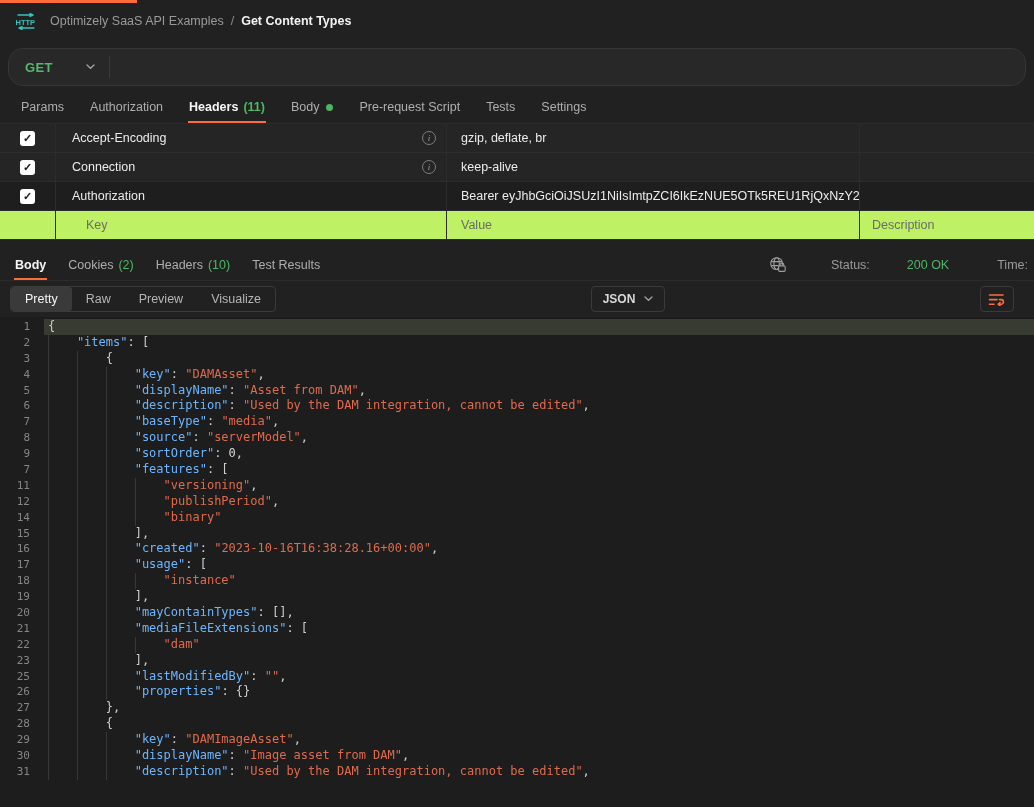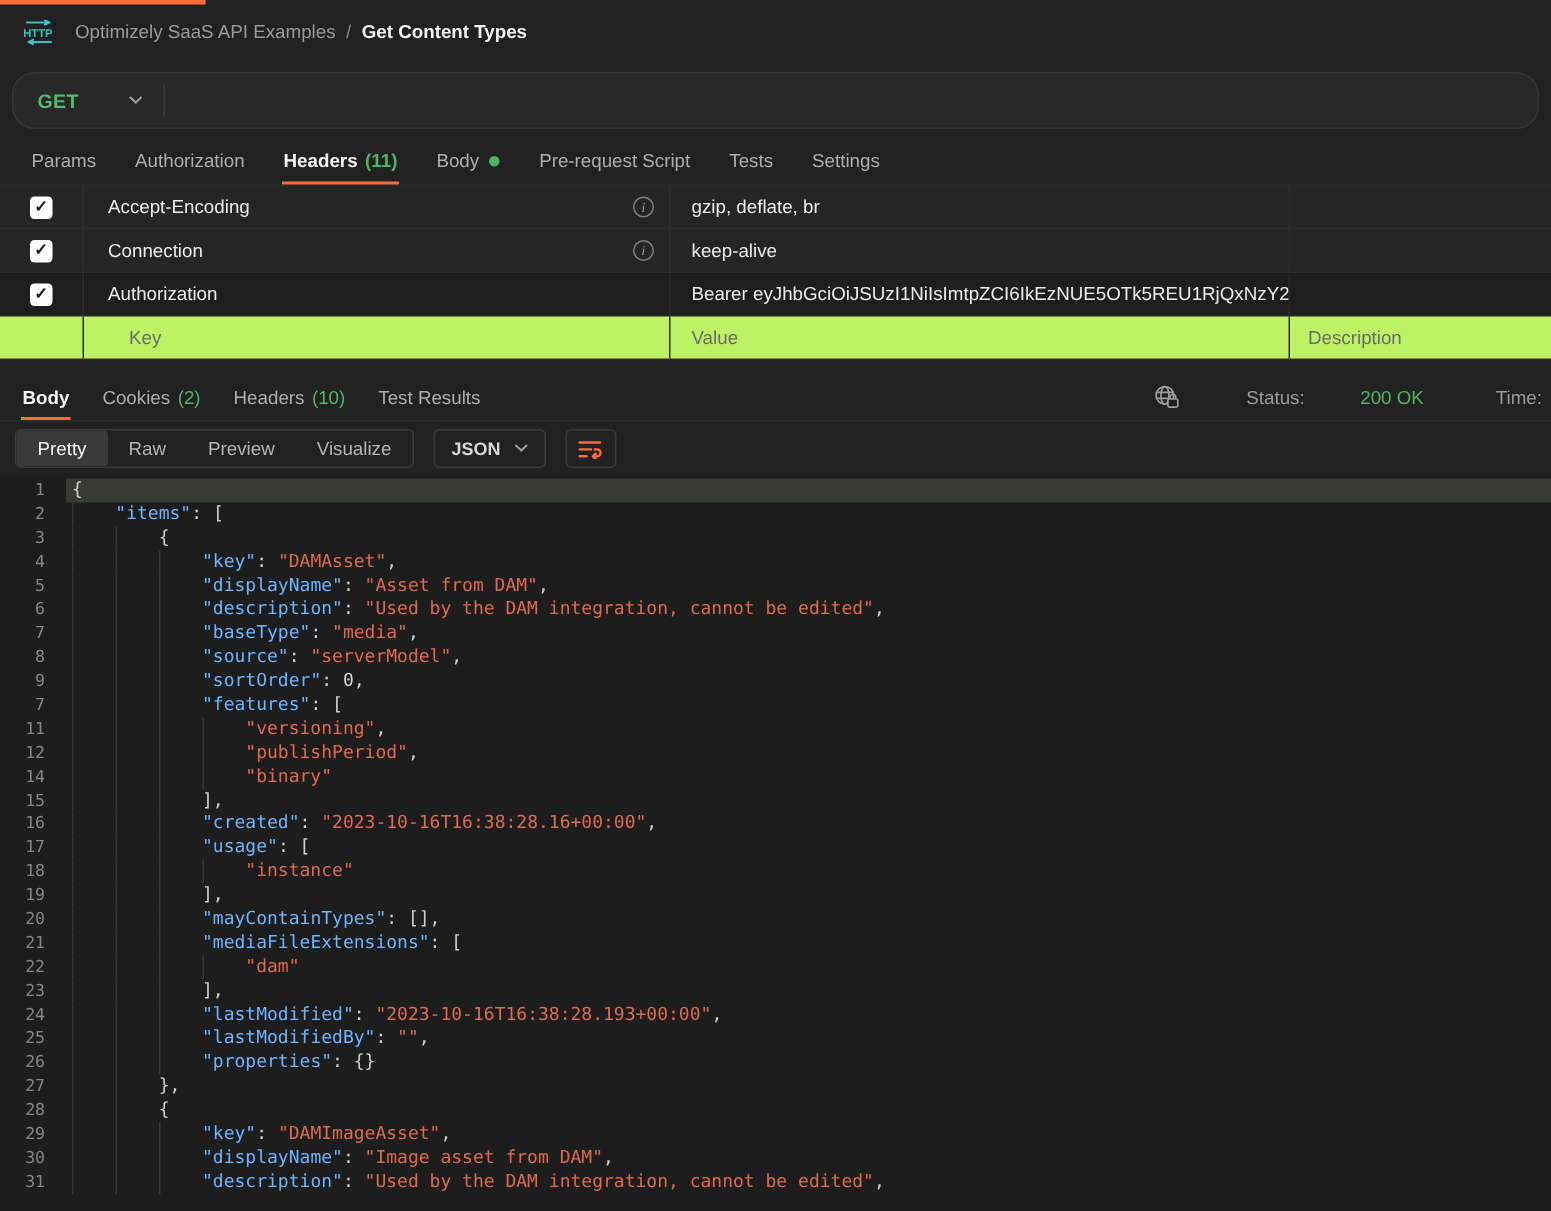--- a/index.html
+++ b/index.html
@@ -61,21 +61,21 @@
   .rsp-tab .count { color: var(--count-green); margin-left: 5px; }
   .rsp-tab.active { color: #f5f5f5; font-weight: bold; }
   .rsp-tab.active::after { content: ""; position: absolute; left: 10px; right: 10px; bottom: 0; height: 2px; background: var(--accent); }
   .resp-right { margin-left: auto; display: flex; align-items: center; white-space: nowrap; gap: 32px; }
   .globe { margin-right: 13px; display: flex; }
   .status-label, .time-label { color: #9a9a9a; }
   .status-value { color: var(--count-green); margin-left: 5px; }
   .time-label { margin-left: 16px; }
 
   
-  .resp-toolbar { display: flex; align-items: center; padding: 5px 20px 5px 10px; }
+  .resp-toolbar { display: flex; align-items: center; padding: 5px 20px 5px 10px; justify-content: space-between; }
   .view-group { display: flex; border: 1px solid #3a3a3a; border-radius: 4px; height: 26px; overflow: hidden; }
   .view-btn { padding: 0 14px; display: flex; align-items: center; color: #b5b5b5; cursor: pointer; }
   .view-btn.active { background: #3a3a3a; color: #f5f5f5; border-radius: 3px; }
   .json-dd { margin-left: 13px; border: 1px solid #3a3a3a; border-radius: 4px; height: 26px; display: flex; align-items: center; gap: 9px; padding: 0 11px; color: #d8d8d8; font-weight: bold; font-size: 12px; cursor: pointer; }
   .wrap-btn { margin-left: 13px; border: 1px solid #3a3a3a; border-radius: 4px; height: 26px; width: 34px; display: flex; align-items: center; justify-content: center; cursor: pointer; }
 
   
   .editor { background: #1d1d1d; font-family: "DejaVu Sans Mono", monospace; font-size: 12px; padding-top: 2px; height: 495px; }
   .line { display: flex; height: 15.9px; line-height: 15.9px; }
   .ln { width: 30px; flex: none; text-align: right; color: #858585; font-size: 11px; }
@@ -451,29 +451,20 @@
       <div class="line">
         <span class="ln">23</span>
         <span class="lc">
           <span class="ig"></span>
           <span class="ig"></span>
           <span class="ig"></span>
           <span class="code"><span class="tk p">],</span></span>
         </span>
       </div>
       <div class="line">
-        <span class="ln">24</span>
-        <span class="lc">
-          <span class="ig"></span>
-          <span class="ig"></span>
-          <span class="ig"></span>
-          <span class="code"><span class="tk k">"lastModified"</span><span class="tk p">: </span><span class="tk s">"2023-10-16T16:38:28.193+00:00"</span><span class="tk p">,</span></span>
-        </span>
-      </div>
-      <div class="line">
         <span class="ln">25</span>
         <span class="lc">
           <span class="ig"></span>
           <span class="ig"></span>
           <span class="ig"></span>
           <span class="code"><span class="tk k">"lastModifiedBy"</span><span class="tk p">: </span><span class="tk s">""</span><span class="tk p">,</span></span>
         </span>
       </div>
       <div class="line">
         <span class="ln">26</span>

